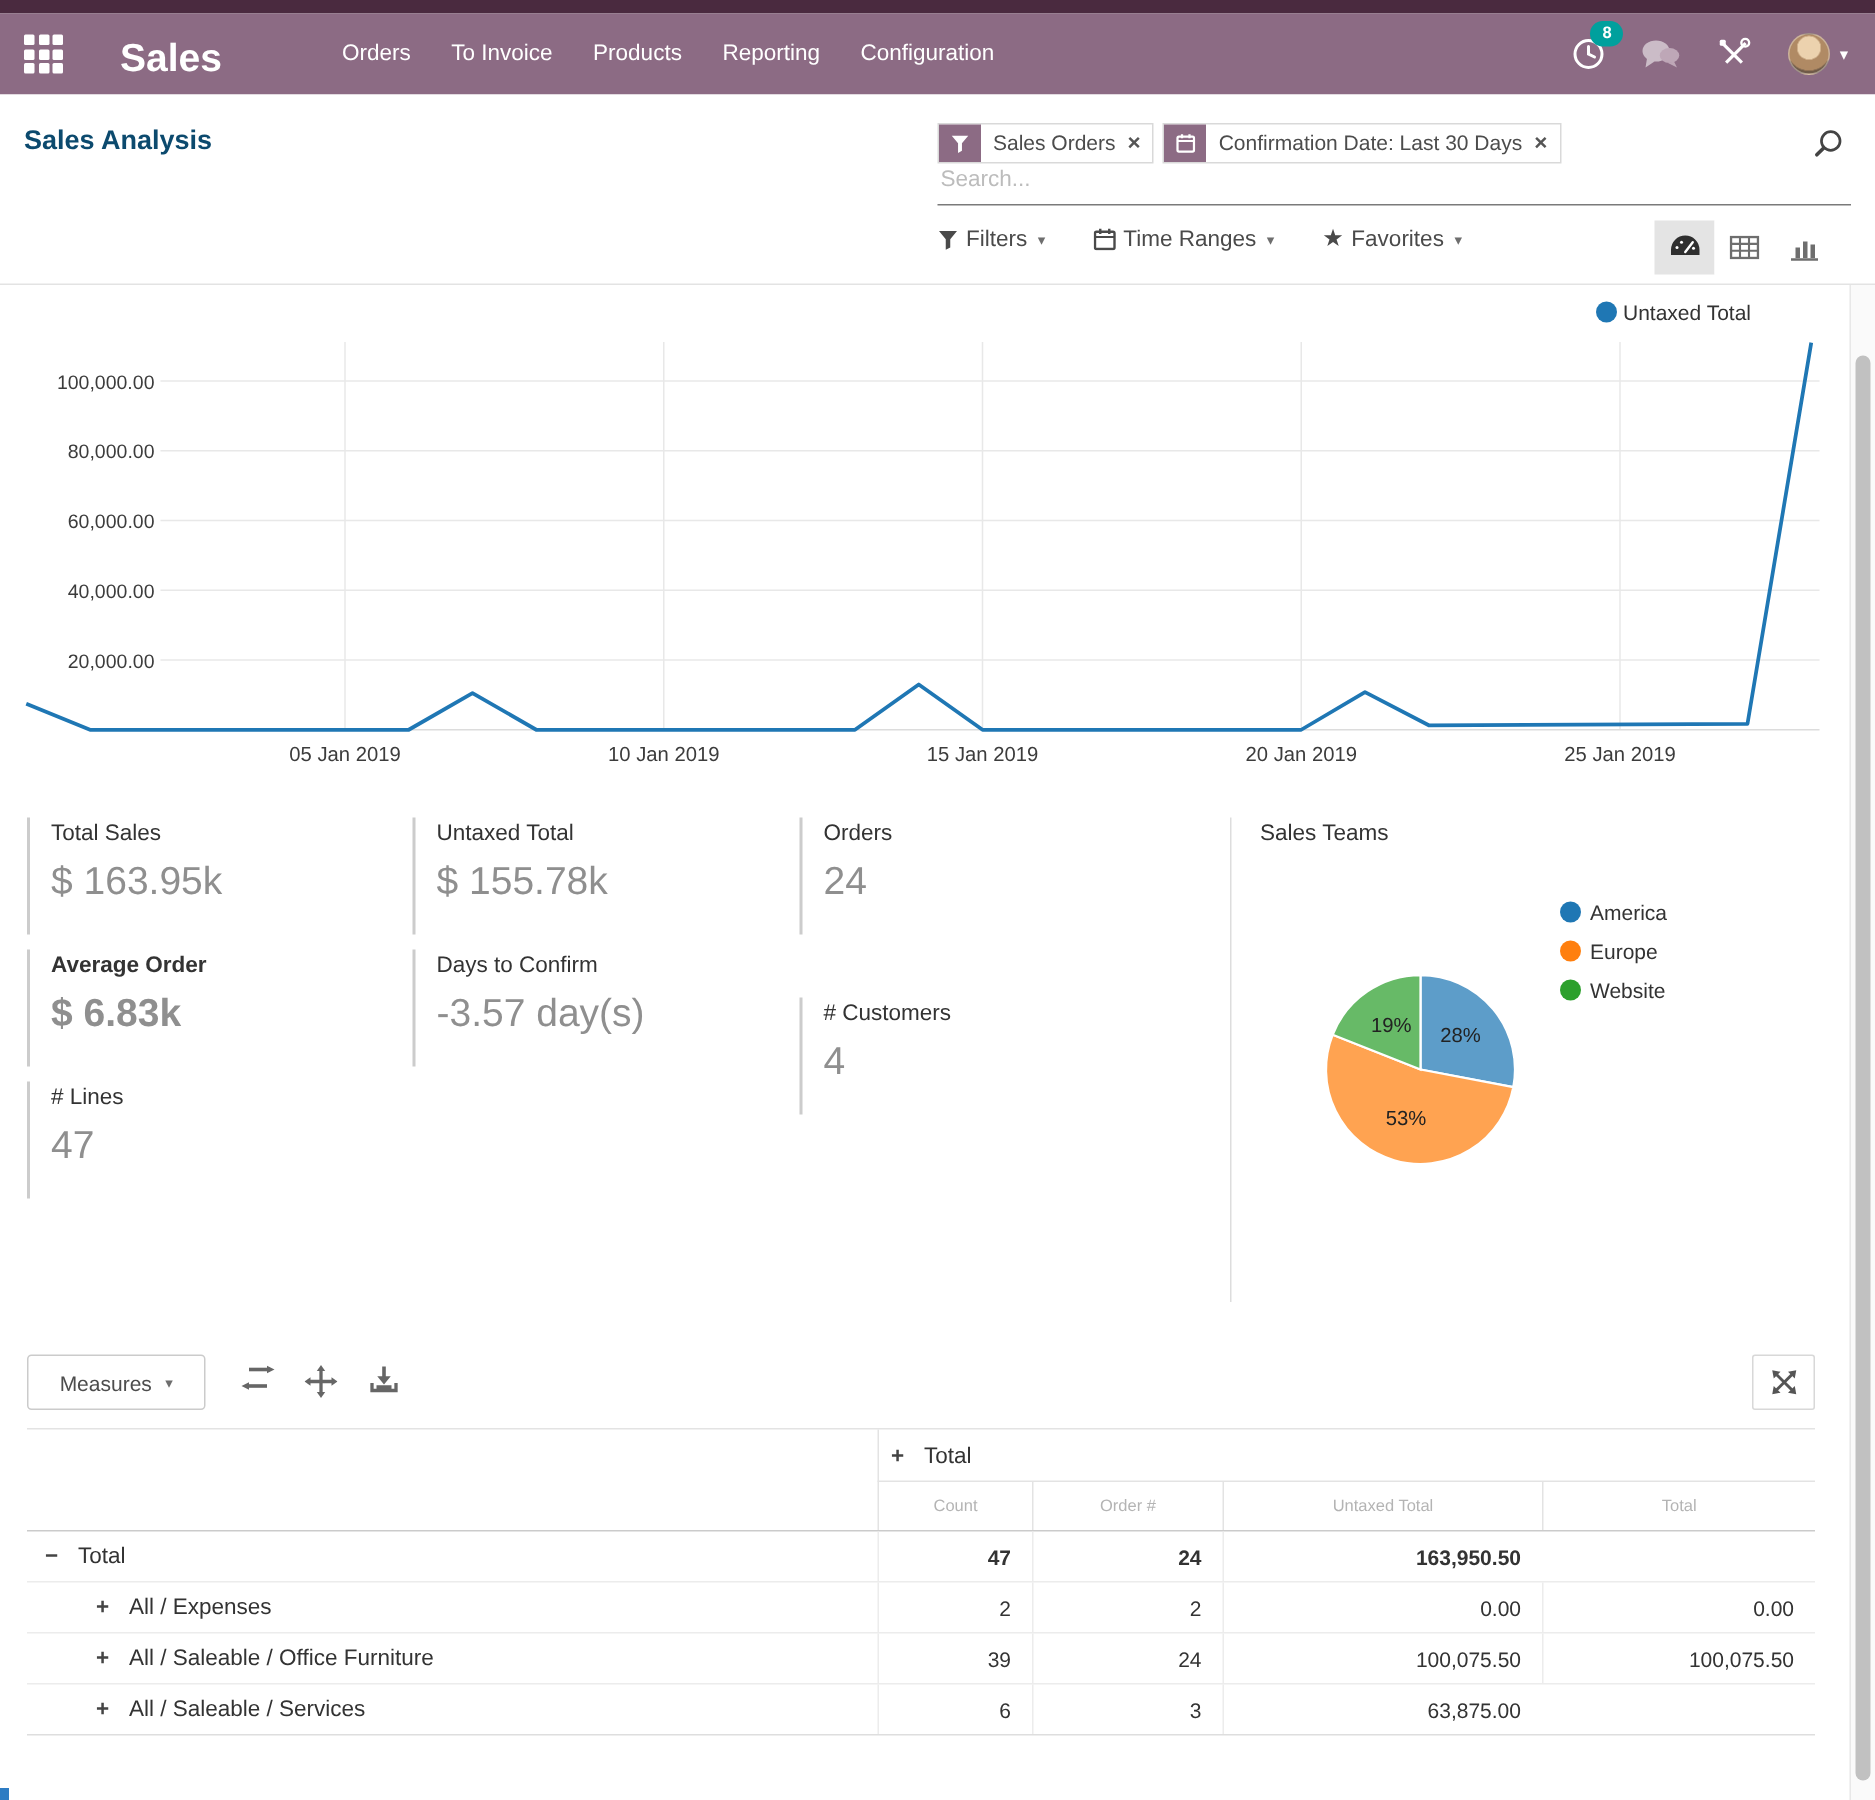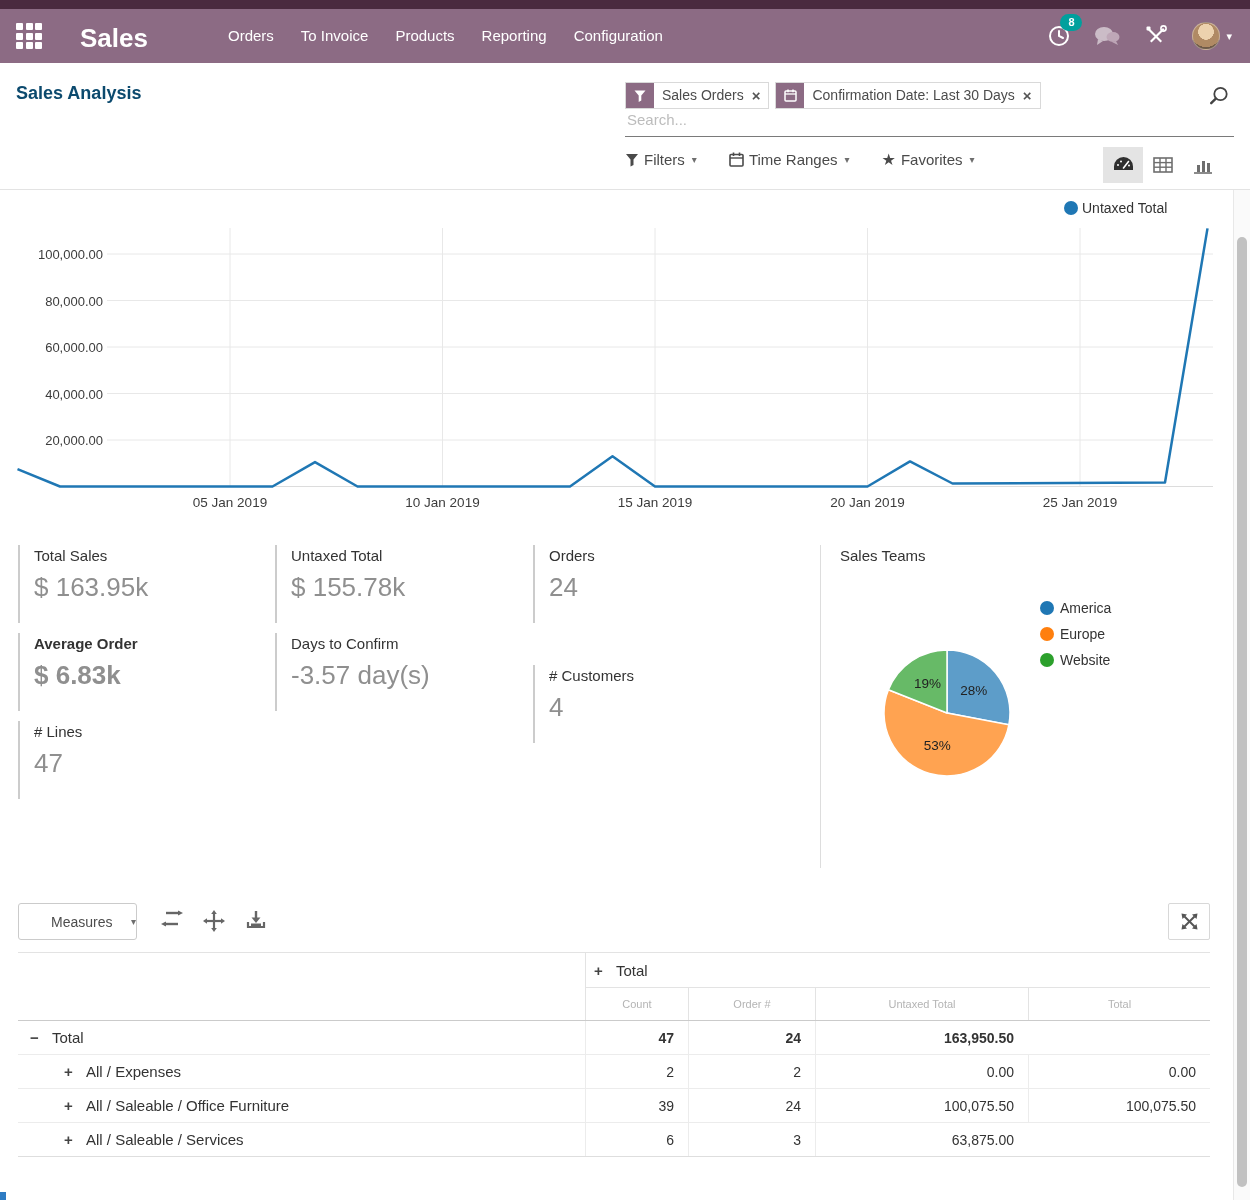--- a/index.html
+++ b/index.html
@@ -59,21 +59,21 @@
   #teams-title { position:absolute; left:840px; top:27px; font-size:15px; color:#333; }
   #pie-chart { position:absolute; left:879px; top:125px; }
   #pie-legend { position:absolute; left:1040px; top:75px; }
   .pie-leg-item { display:flex; align-items:center; gap:6px; height:26px; }
   .pie-leg-item .dot { width:14px; height:14px; border-radius:50%; }
   .pie-leg-item .lbl { font-size:14px; color:#333; }
 
   
   #pivot-section { position:absolute; left:0; top:880px; width:1250px; }
   #measures-btn { position:absolute; left:18px; top:23px; width:119px; height:37px; background:#fff; border:1px solid #cbcbcb;
-                  border-radius:3px; font-size:14px; color:#4d4d4d; display:flex; align-items:center; justify-content:space-between; gap:7px; cursor:pointer;padding-left:32px; }
+                  border-radius:3px; font-size:14px; color:#4d4d4d; display:flex; align-items:center; justify-content:center; gap:7px; cursor:pointer; }
   .pivot-tool { position:absolute; top:30px; cursor:pointer; }
   #expand-btn { position:absolute; left:1168px; top:23px; width:42px; height:37px; border:1px solid #d8d8d8; border-radius:2px;
                 background:#fff; display:flex; align-items:center; justify-content:center; cursor:pointer; }
   #pivot-table { position:absolute; left:18px; top:72px; width:1192px; border-top:1px solid #e3e3e3; }
   .prow { display:grid; grid-template-columns:567px 103px 127px 213px 182px; }
   .prow.h1 { height:35px; }
   .prow.h2 { height:33px; border-bottom:1px solid #cbcbcb; }
   .prow.body { height:34px; border-bottom:1px solid #ececec; }
   .prow.body.last { border-bottom:1px solid #dedede; }
   .pcell { display:flex; align-items:center; font-size:15px; color:#333; }

